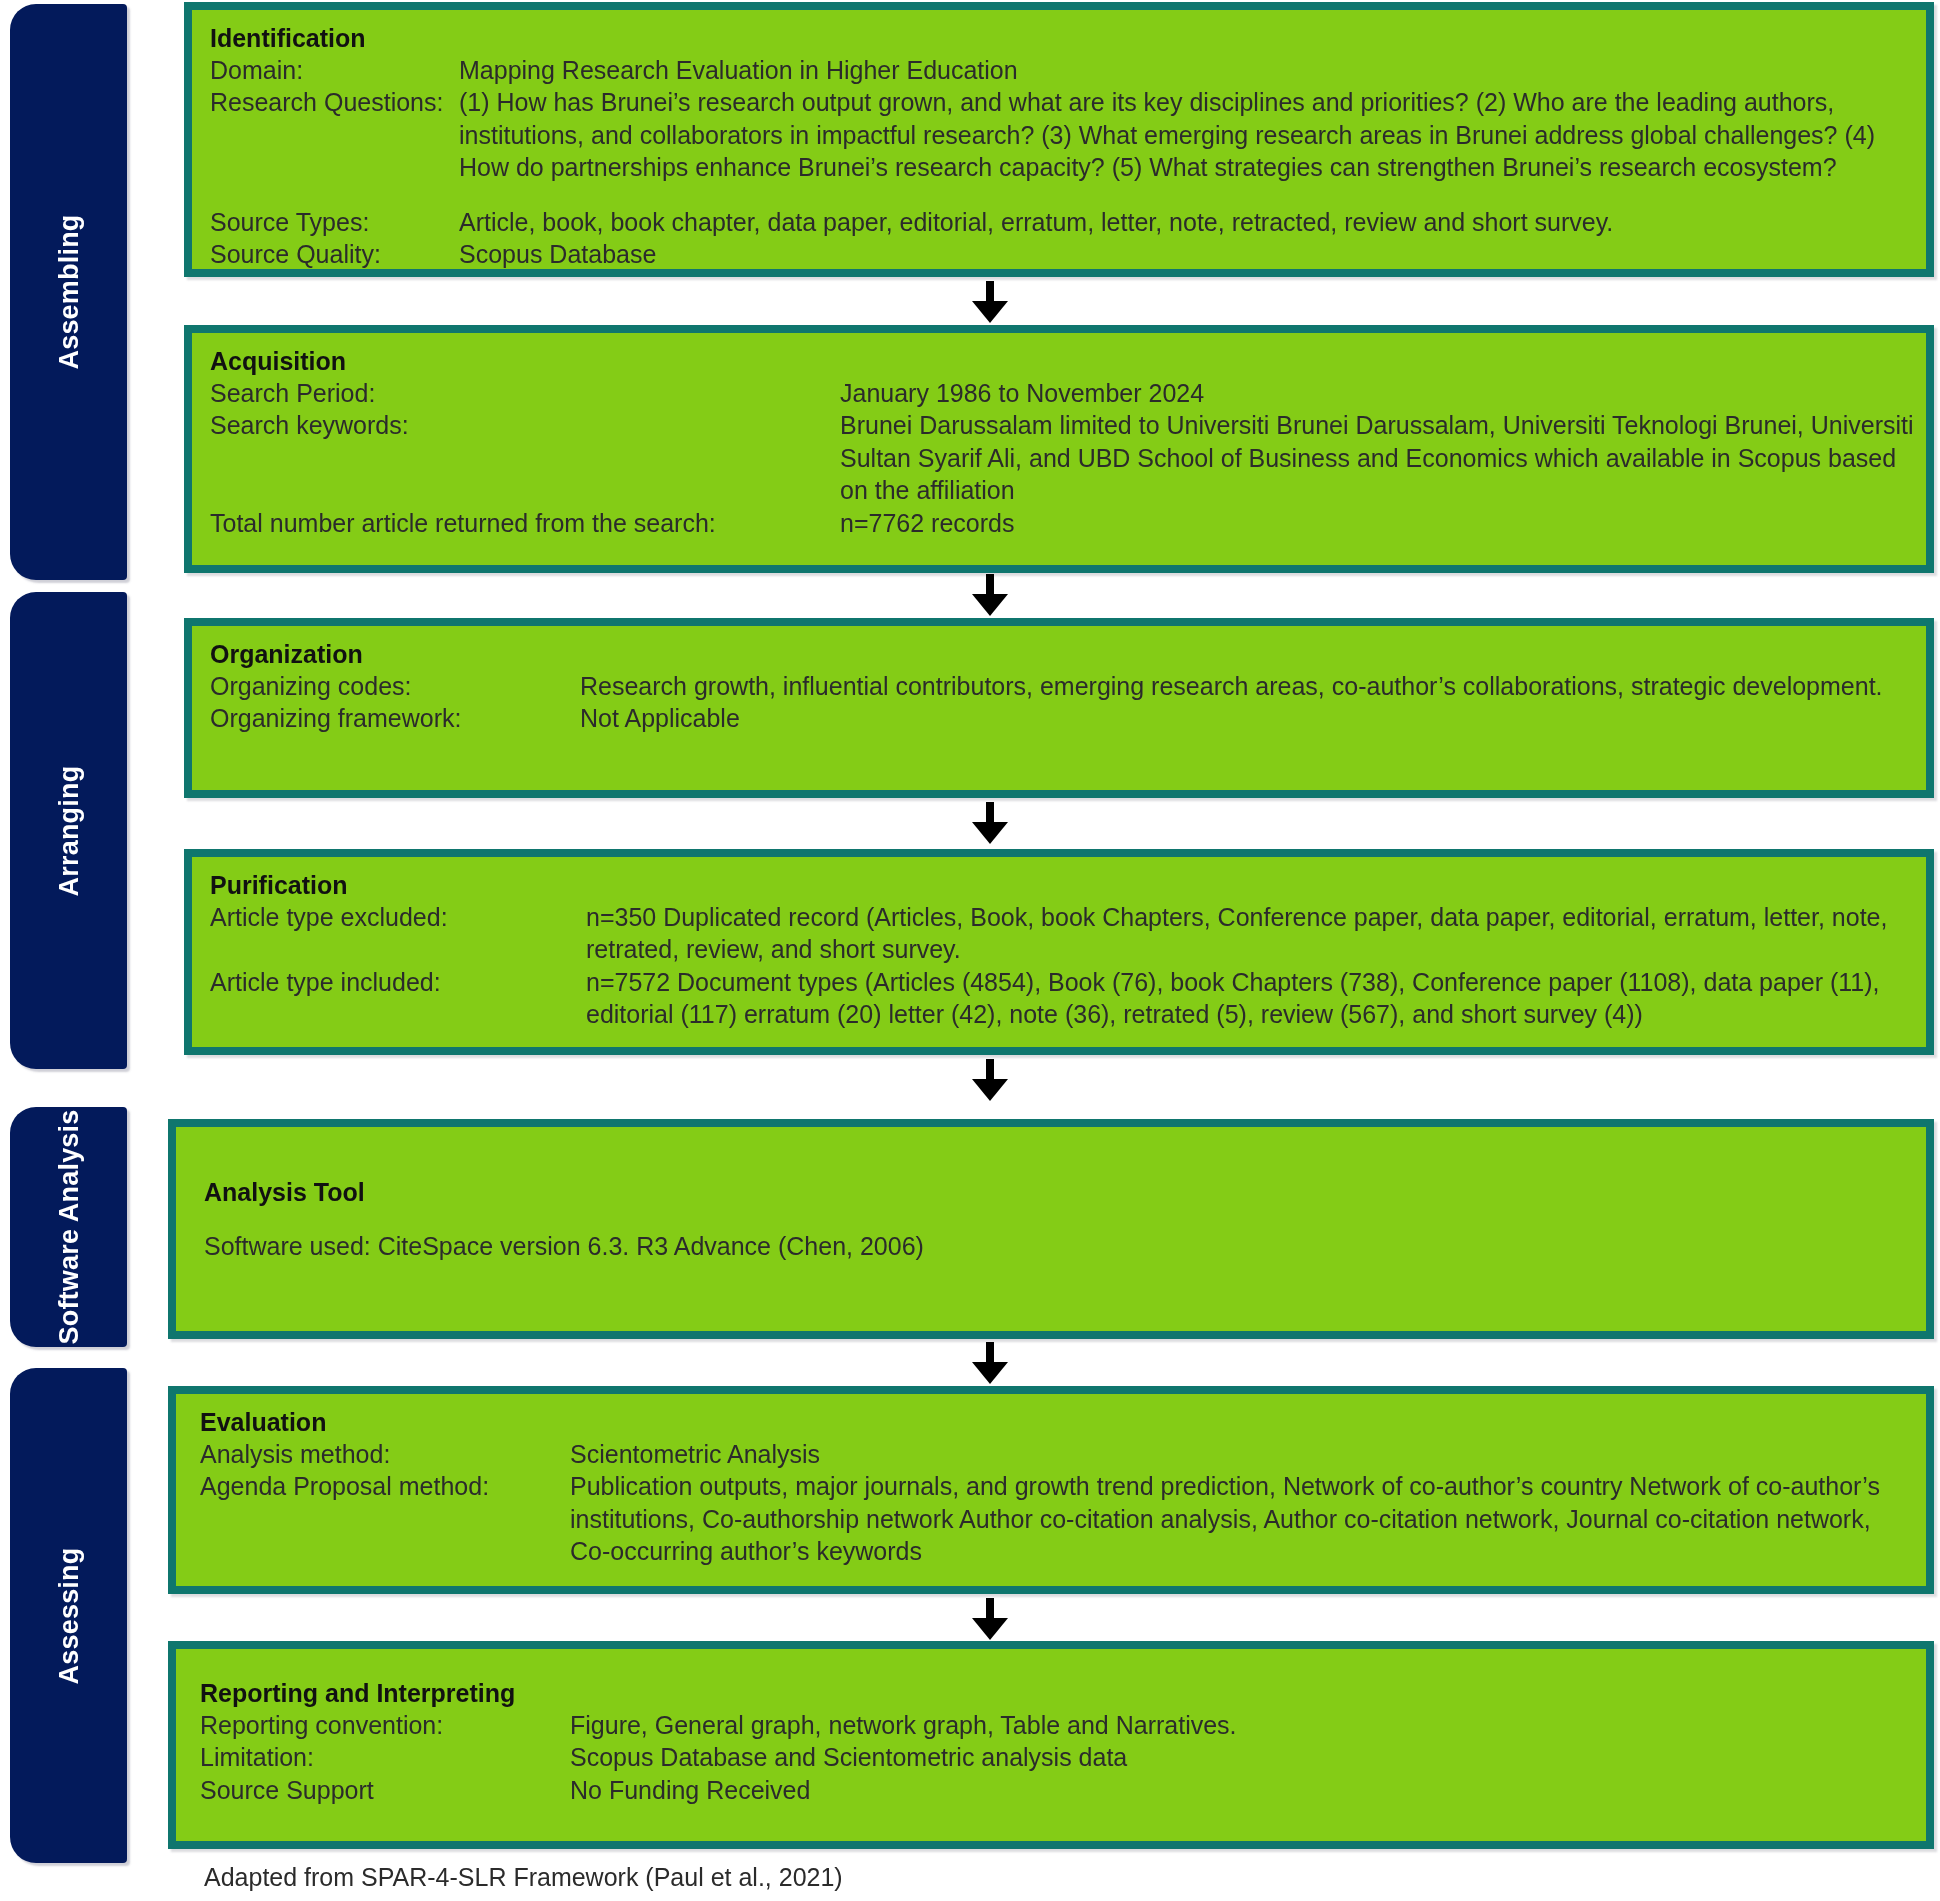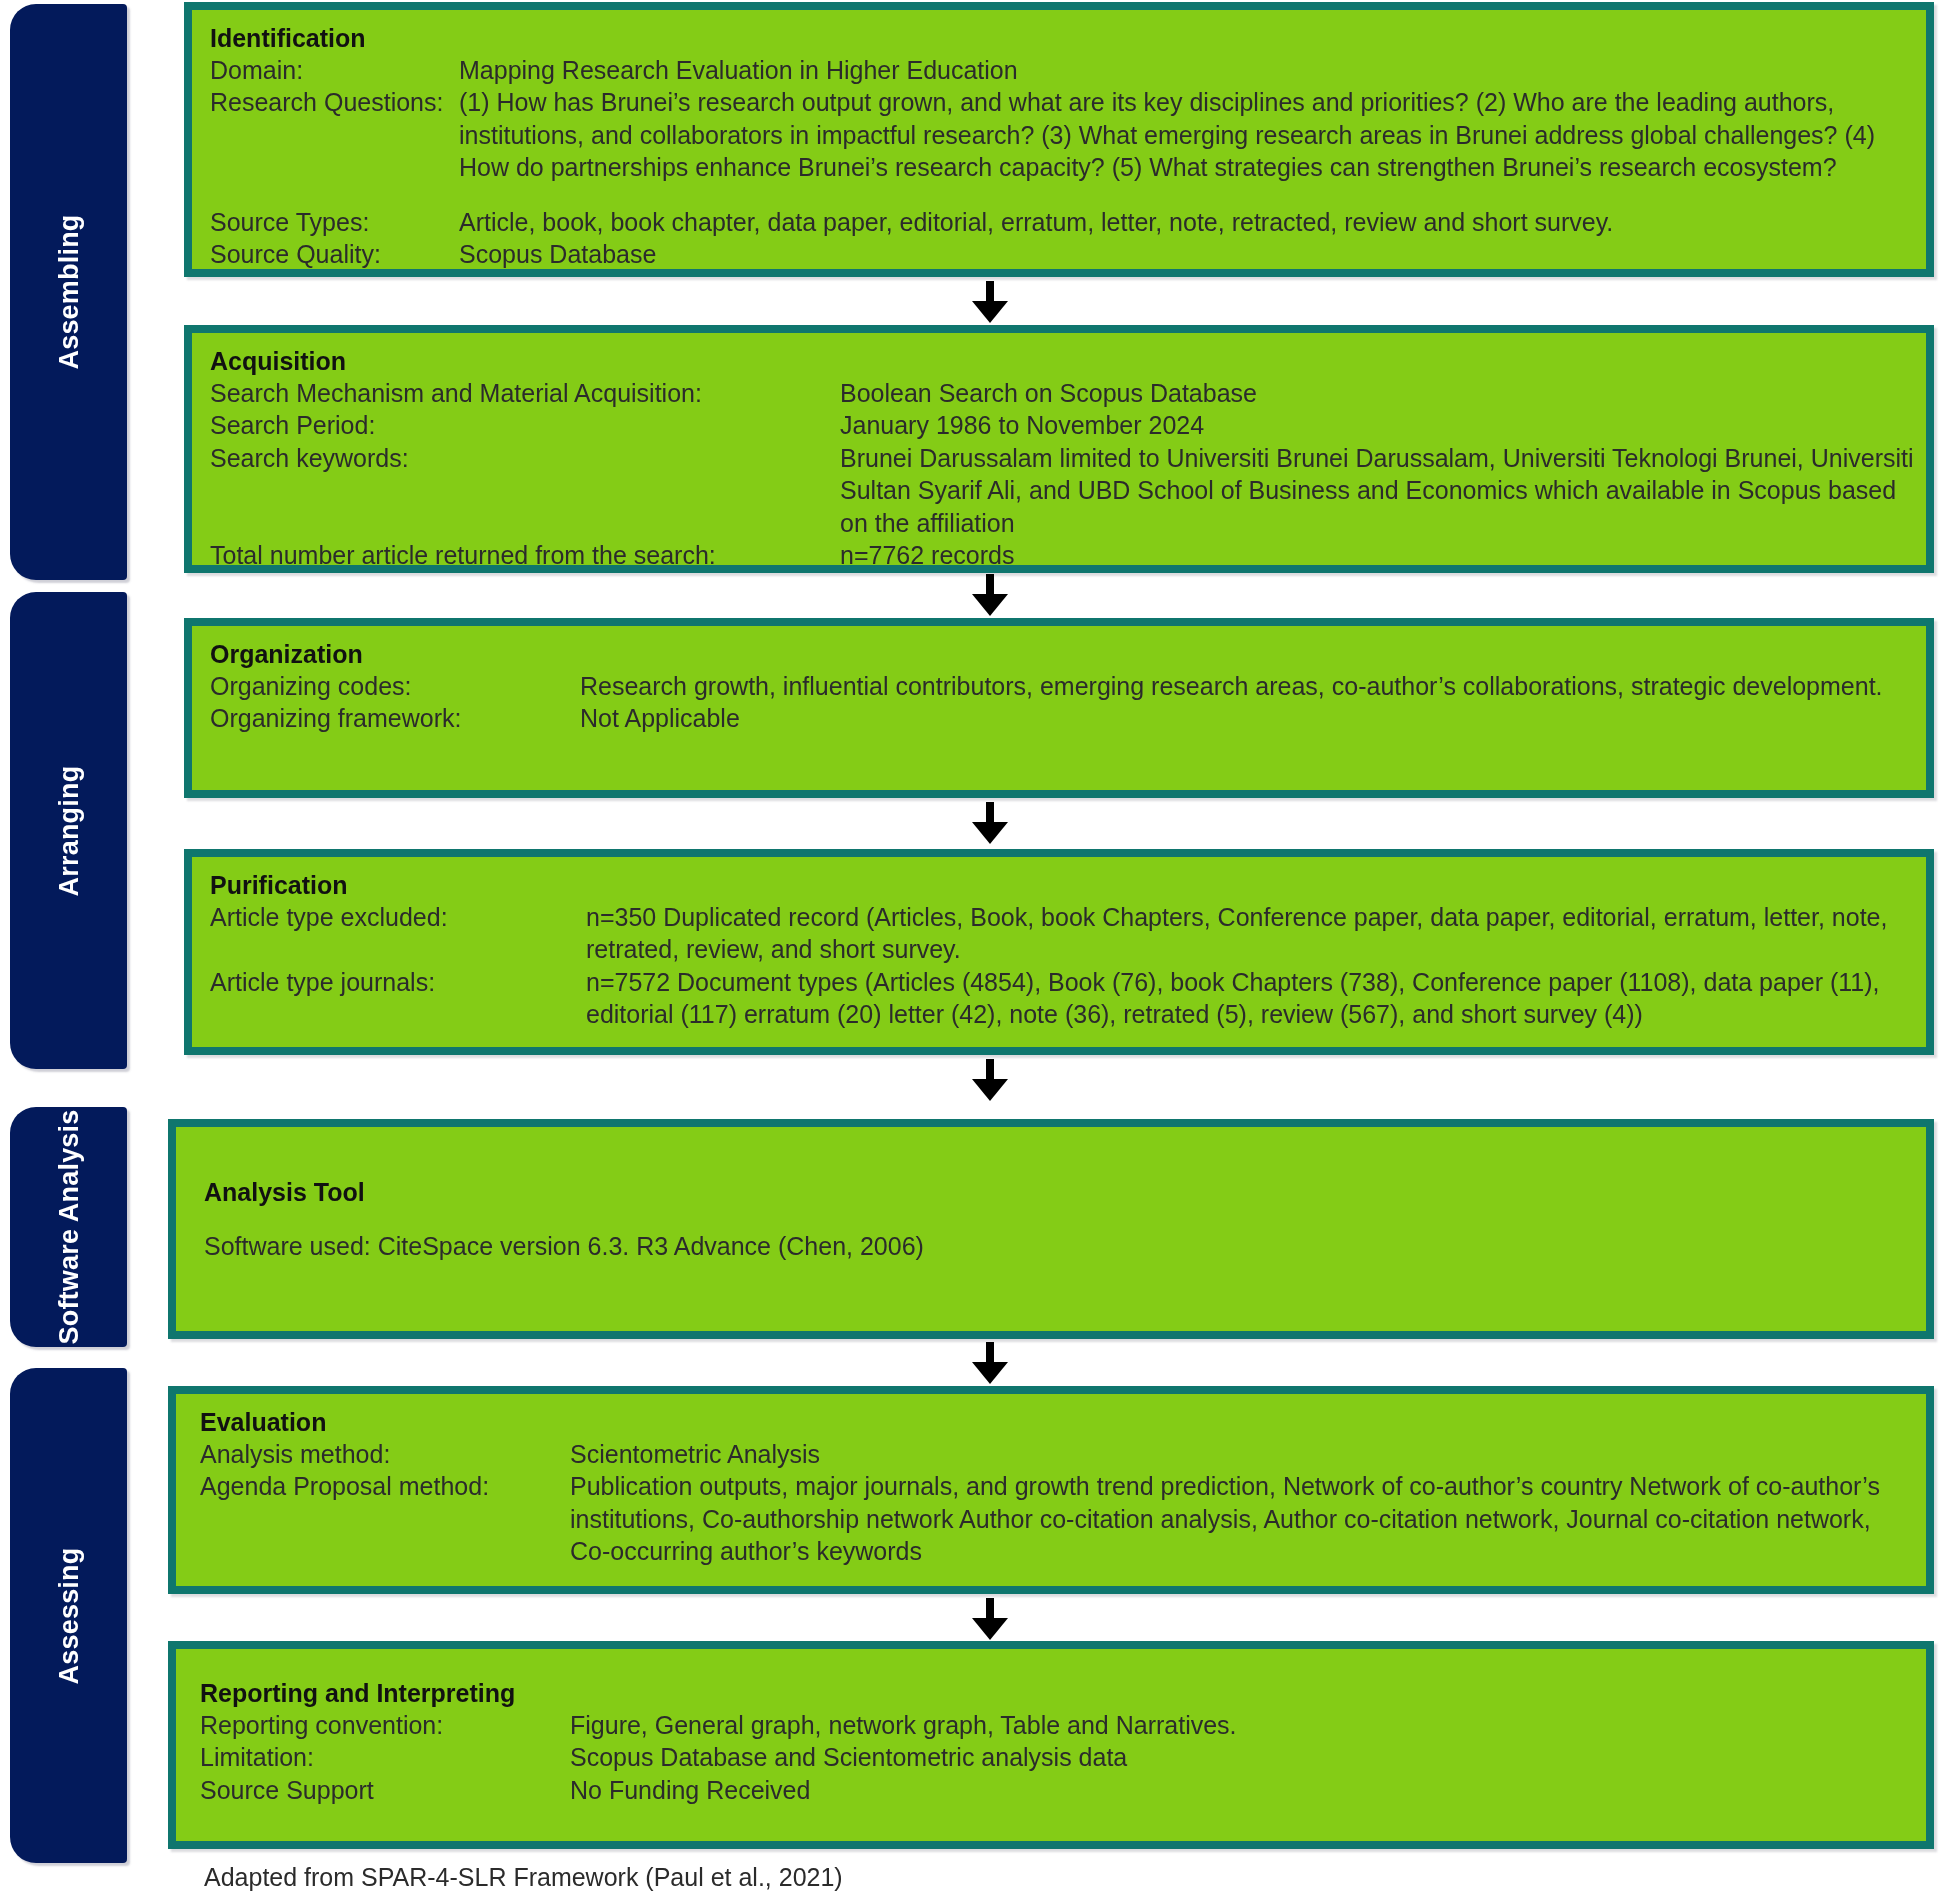--- a/index.html
+++ b/index.html
@@ -127,24 +127,20 @@
   </div>
 
   <div class="arrow" style="left:970px; top:281px; height:42px;">
     <div class="shaft" style="height:22px;"></div>
     <div class="head" style="top:20px;"></div>
   </div>
 
   <div class="box lw-acq" style="left:184px; top:325px; width:1750px; height:248px; padding:14px 12px 0 18px;">
     <div class="box-title">Acquisition</div>
     <div class="row">
-      <div class="lbl">Search Mechanism and Material Acquisition:</div>
-      <div class="val">Boolean Search on Scopus Database</div>
-    </div>
-    <div class="row">
       <div class="lbl">Search Period:</div>
       <div class="val">January 1986 to November 2024</div>
     </div>
     <div class="row">
       <div class="lbl">Search keywords:</div>
       <div class="val">Brunei Darussalam limited to Universiti Brunei Darussalam, Universiti Teknologi Brunei, Universiti Sultan Syarif Ali, and UBD School of Business and Economics which available in Scopus based on the affiliation</div>
     </div>
     <div class="row">
       <div class="lbl">Total number article returned from the search:</div>
       <div class="val">n=7762 records</div>
@@ -173,21 +169,21 @@
     <div class="head" style="top:20px;"></div>
   </div>
 
   <div class="box lw-pur" style="left:184px; top:849px; width:1750px; height:206px; padding:14px 12px 0 18px;">
     <div class="box-title">Purification</div>
     <div class="row">
       <div class="lbl">Article type excluded:</div>
       <div class="val">n=350 Duplicated record (Articles, Book, book Chapters, Conference paper, data paper, editorial, erratum, letter, note, retrated, review, and short survey.</div>
     </div>
     <div class="row">
-      <div class="lbl">Article type journals:</div>
+      <div class="lbl">Article type included:</div>
       <div class="val">n=7572 Document types (Articles (4854), Book (76), book Chapters (738), Conference paper (1108), data paper (11), editorial (117) erratum (20) letter (42), note (36), retrated (5), review (567), and short survey (4))</div>
     </div>
   </div>
 
   <div class="arrow" style="left:970px; top:1059px; height:42px;">
     <div class="shaft" style="height:22px;"></div>
     <div class="head" style="top:20px;"></div>
   </div>
 
   <div class="box" style="left:168px; top:1119px; width:1766px; height:220px; padding:51px 12px 0 28px;">

